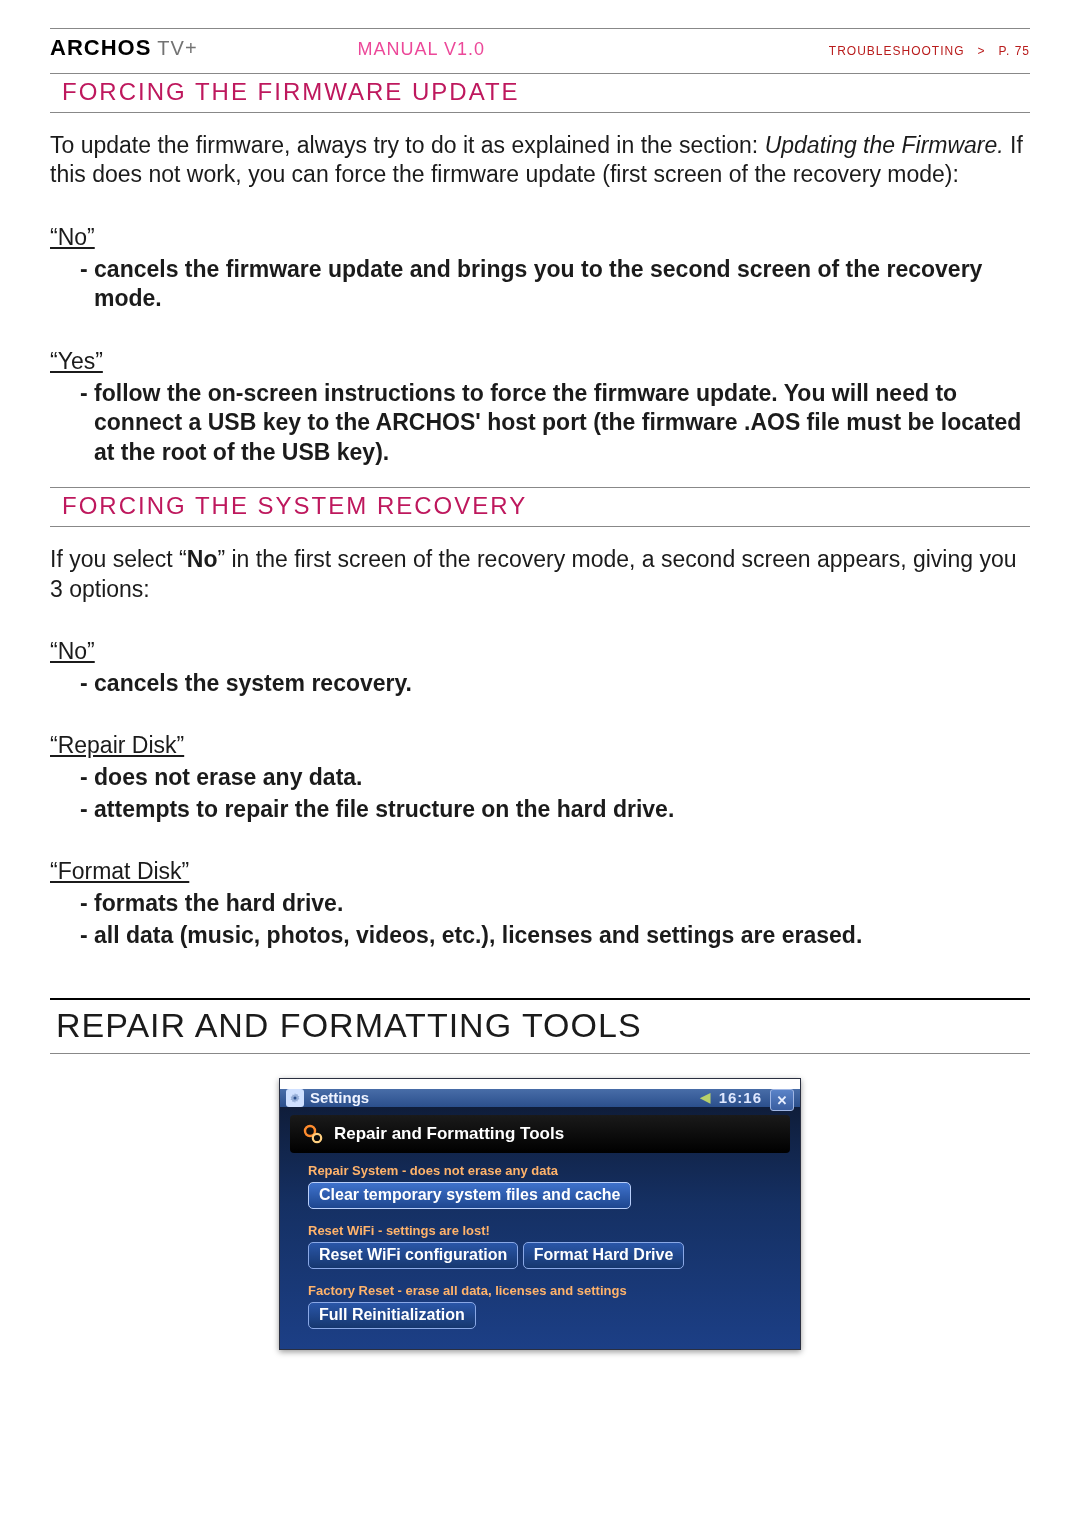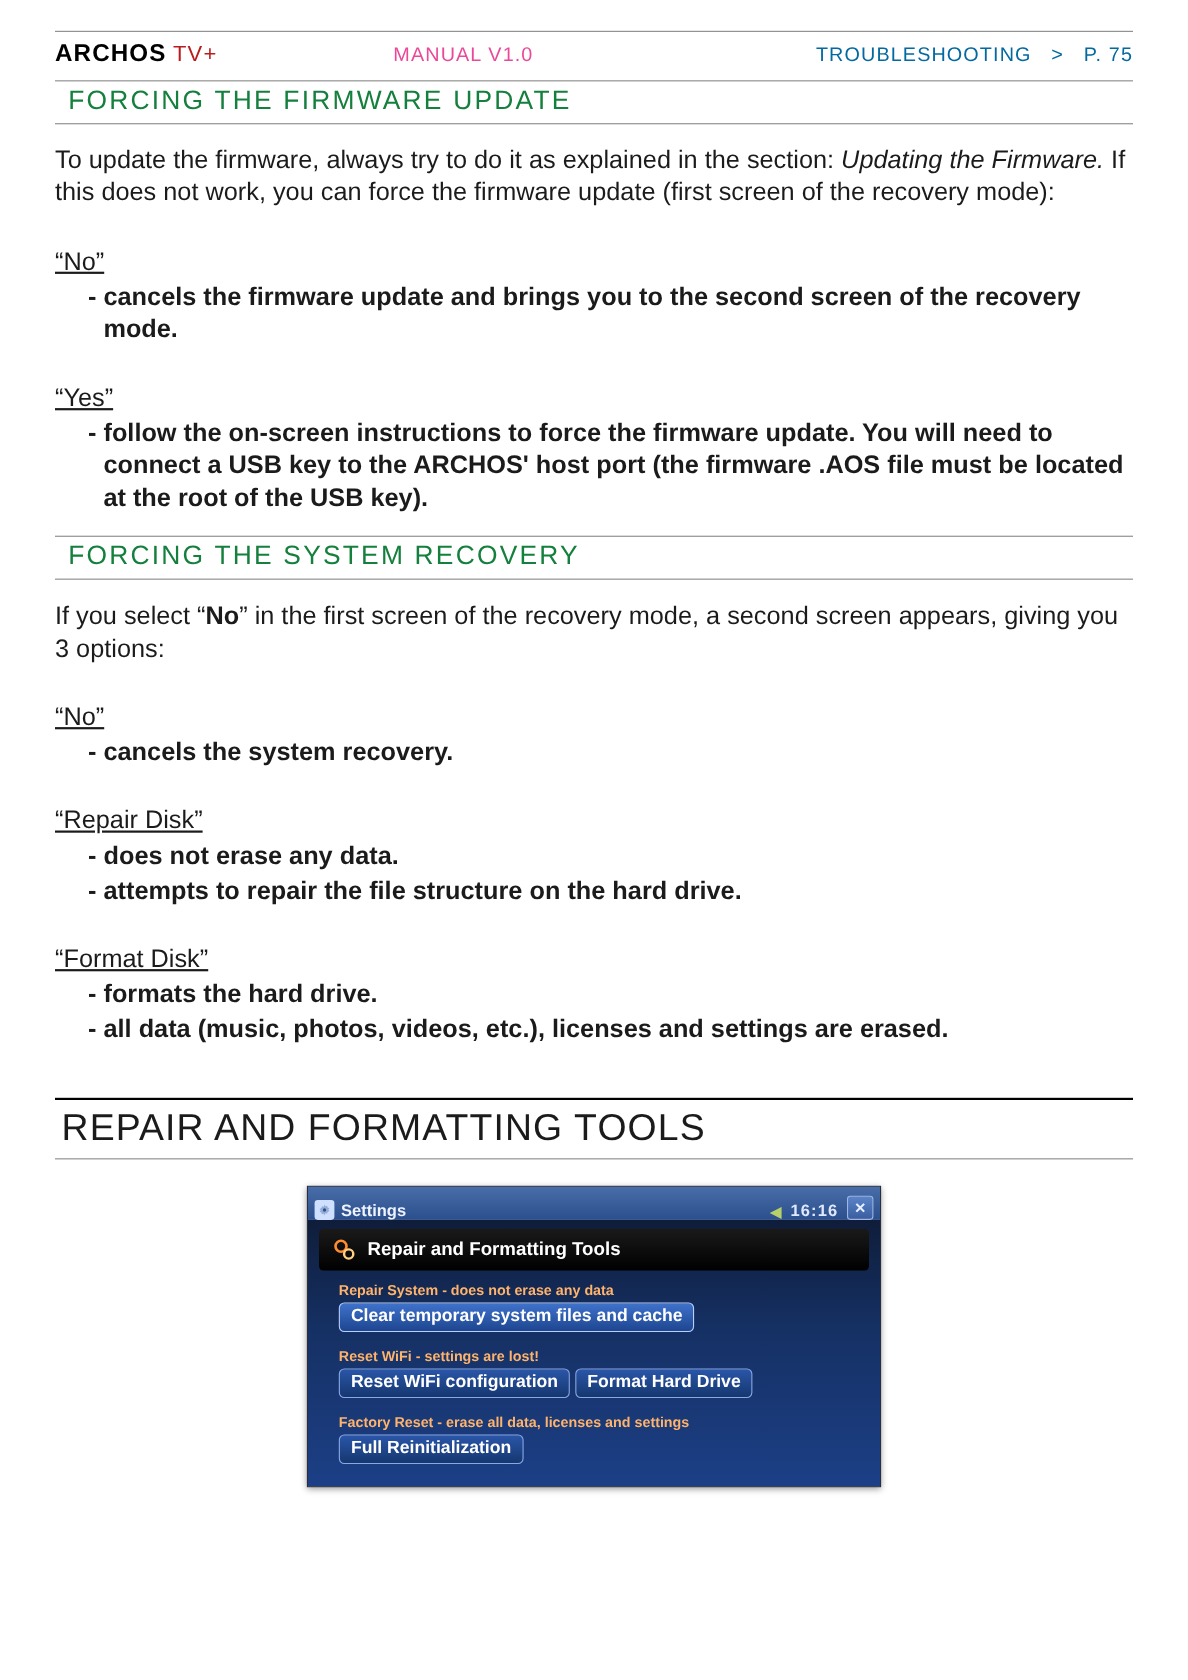--- a/index.html
+++ b/index.html
@@ -31,48 +31,48 @@
   .brand-logo {
     font-family: "Arial Black", "Arial", sans-serif;
     font-weight: 900;
     font-size: 22px;
     letter-spacing: 1px;
     color: #000;
   }
   .brand-tv {
     font-family: "Arial", sans-serif;
     font-size: 20px;
-    color: #b91c1c;
+    color: #737373;
     letter-spacing: 1px;
     margin-left: 2px;
   }
   .hdr-center {
     flex: 1;
     text-align: left;
     padding-left: 160px;
     font-size: 18px;
     letter-spacing: 1px;
     font-variant: small-caps;
     color: #ec4899;
   }
   .hdr-right {
-    font-size: 18px;
+    font-size: 12px;
     letter-spacing: 1px;
     font-variant: small-caps;
-    color: #0369a1;
+    color: #b91c1c;
     white-space: pre;
   }
   
   .subhead {
     border-top: 1px solid #888;
     border-bottom: 1px solid #888;
     padding: 4px 12px 6px 12px;
     font-size: 24px;
     letter-spacing: 2px;
-    color: #15803d;
+    color: #be185d;
     font-variant: small-caps;
     margin-top: 20px;
     margin-bottom: 18px;
   }
   .subhead.first { margin-top: 6px; }
   
   .sectionhead {
     border-top: 2px solid #000;
     border-bottom: 1px solid #888;
     padding: 6px 6px 8px 6px;
@@ -119,26 +119,27 @@
     margin-top: 10px;
   }
   .device {
     width: 520px;
     font-family: Arial, sans-serif;
     box-shadow: 0 2px 6px rgba(0,0,0,.4);
     border: 1px solid #2a2f40;
   }
   .dev-titlebar {
     background: linear-gradient(#486da8, #2b4f8c);
-    height: 30px;
-    display: flex;
-    align-items: flex-end;
+    height: 18px;
+    display: flex;
+    align-items: flex-start;
     padding: 0 6px;
     color: #eef3ff;
     font-size: 15px;
+    margin-top: 10px;
   }
   .dev-titlebar .ti-icon {
     width: 18px; height: 18px;
     border-radius: 3px;
     background: #cfe0ff;
     margin-right: 6px;
     display: inline-flex; align-items: center; justify-content: center;
   }
   .dev-titlebar .ti-icon svg { width: 12px; height: 12px; }
   .dev-titlebar .ti-label { font-weight: bold; }

